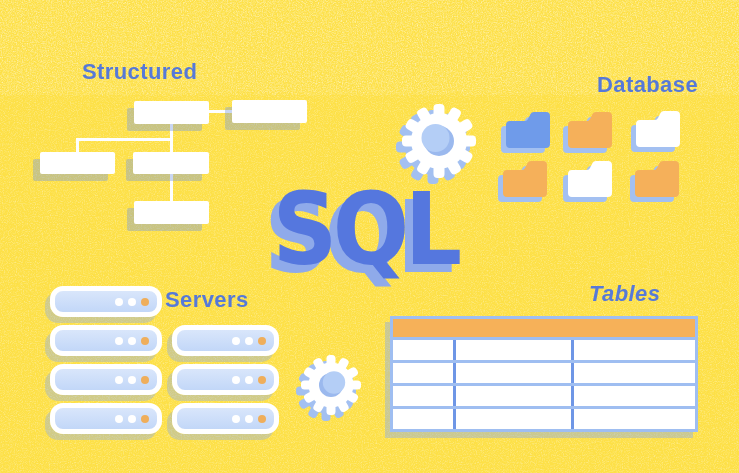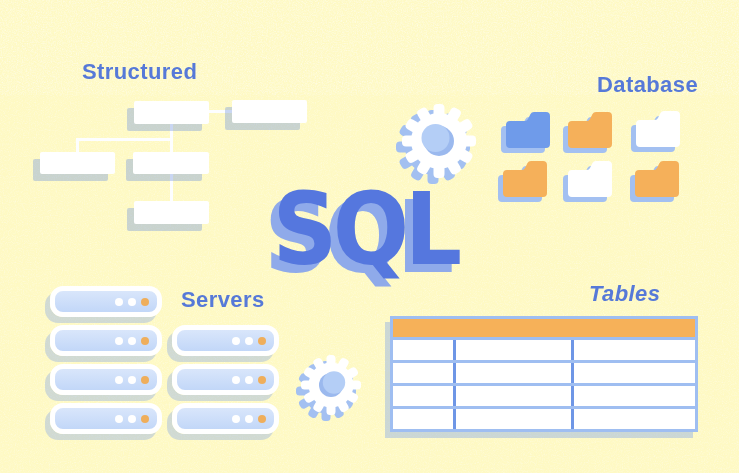--- a/index.html
+++ b/index.html
@@ -1,27 +1,27 @@
 <!DOCTYPE html>
 <html><head>
 <meta charset="utf-8">
 <style>
   html,body{margin:0;padding:0;}
   #canvas{
     position:relative;width:739px;height:473px;overflow:hidden;
-    background:#fef9c3;
+    background:#fde047;
     font-family:"Liberation Sans",sans-serif;
   }
   .layer{position:absolute;left:0;top:0;width:739px;height:473px;pointer-events:none;}
 
   
   .lbl{position:absolute;font-weight:bold;font-size:22px;color:#5679D8;letter-spacing:.4px;white-space:nowrap;}
   #lbl-structured{left:82px;top:59px;}
   #lbl-database{left:597px;top:72px;}
-  #lbl-servers{left:181px;top:287px;}
+  #lbl-servers{left:165px;top:287px;}
   #lbl-tables{left:589px;top:281px;font-style:italic;}
 
   
   #sql-wordmark{
     position:absolute;left:250px;top:180px;width:230px;text-align:center;
     font-family:"DejaVu Sans",sans-serif;font-weight:bold;font-size:100px;line-height:1;
     letter-spacing:-5px;color:#5577DE;text-shadow:-9px 8px 0 #8FAAEA;
     transform:scaleX(.9);transform-origin:center;
   }
 

